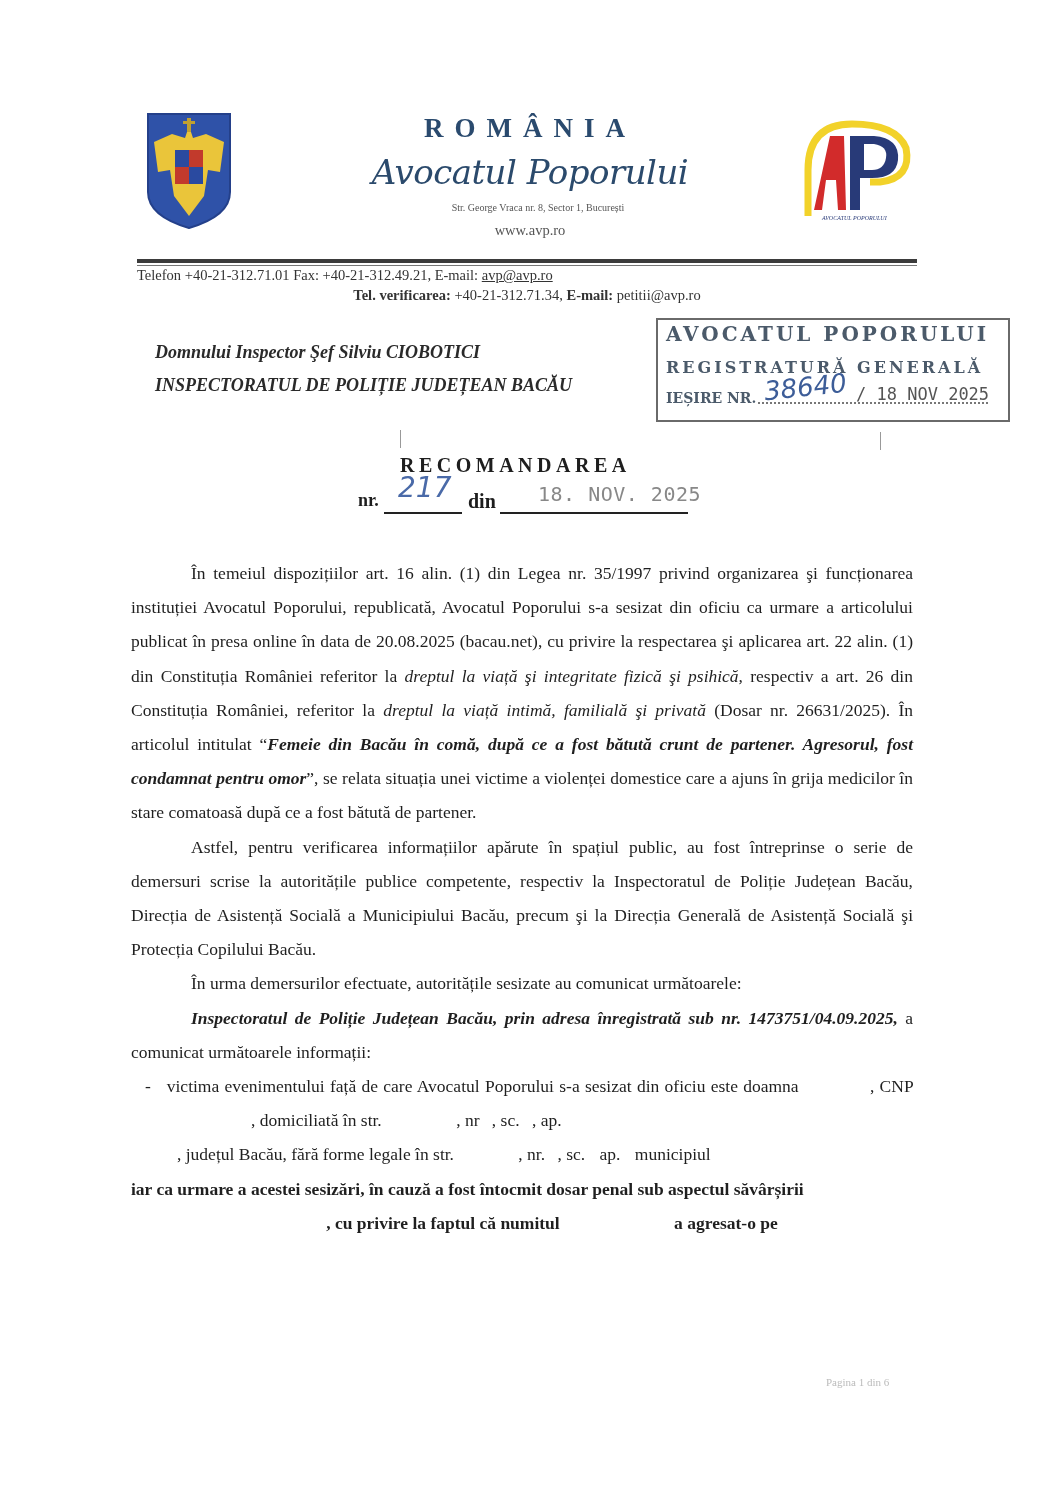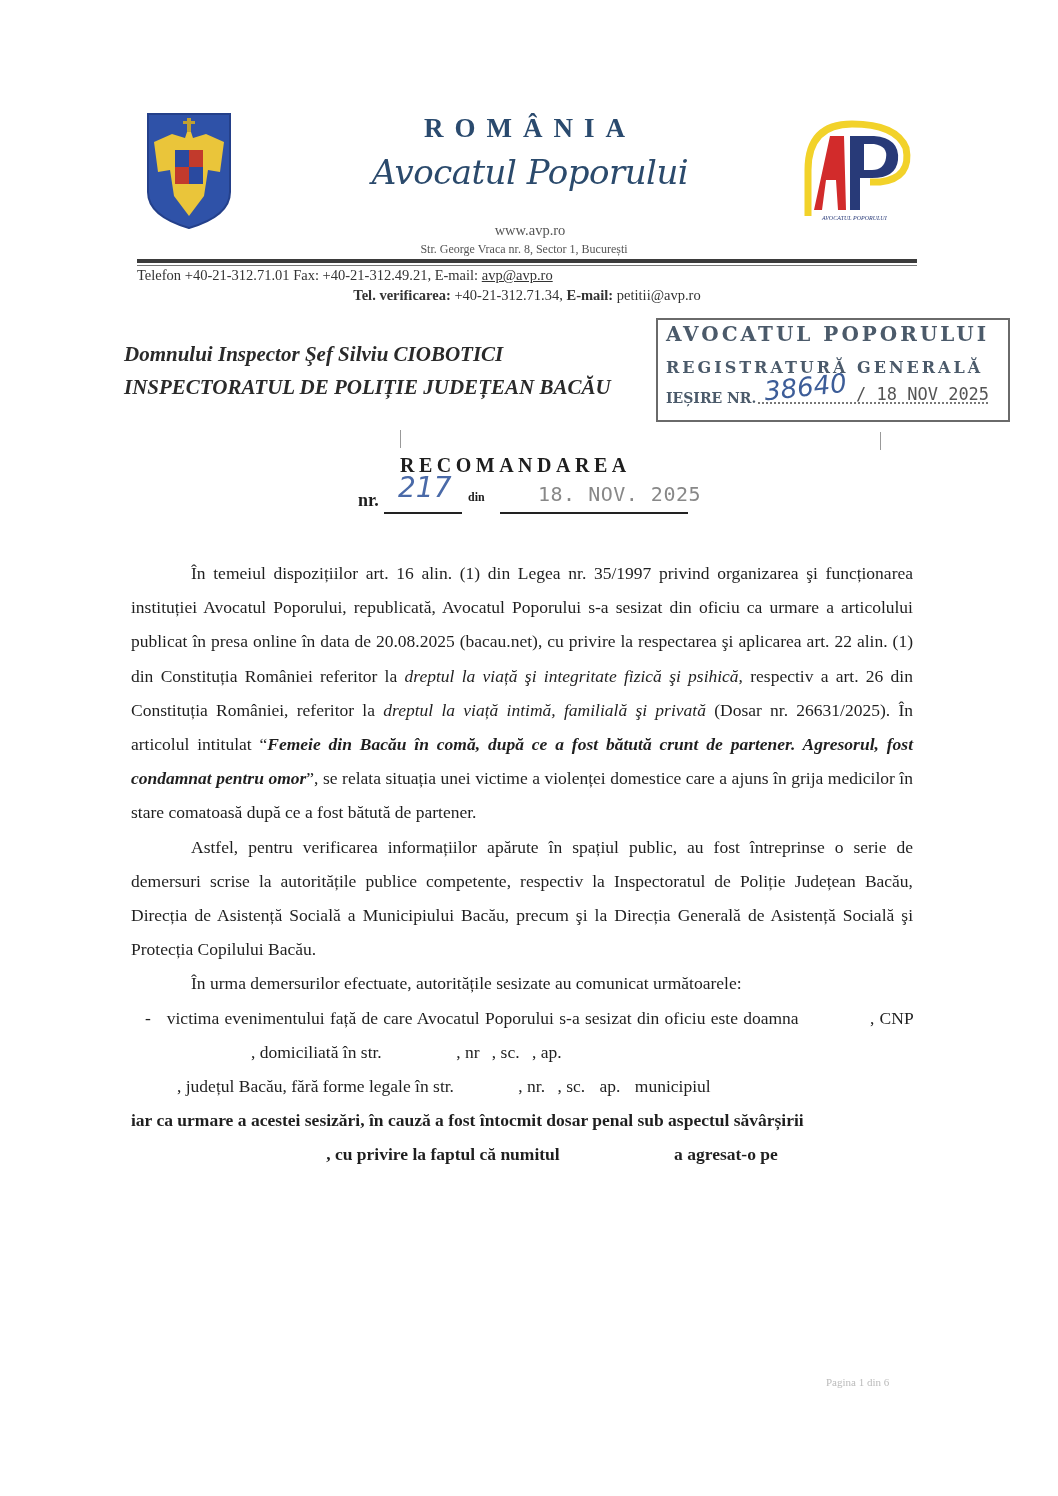--- a/index.html
+++ b/index.html
@@ -8,31 +8,31 @@
   .abs { position: absolute; }
 
   
   .coat { left: 146px; top: 112px; width: 86px; height: 118px; }
   .logo-ap { left: 800px; top: 118px; width: 118px; height: 106px; }
   .country { left: 360px; top: 113px; width: 340px; text-align: center;
              font-size: 27px; font-weight: bold; letter-spacing: 11px; color: #2a4a6e; }
   .inst-name { left: 330px; top: 152px; width: 400px; text-align: center;
                font-family: "DejaVu Serif", serif; font-style: italic; font-size: 34px;
                color: #2b4a6c; letter-spacing: -0.5px; }
-  .addr { left: 324px; top: 202px; width: 400px; text-align: center; font-size: 12px; color: #555; margin-top: 40px; }
+  .addr { left: 338px; top: 202px; width: 400px; text-align: center; font-size: 10px; color: #555; }
   .web { left: 330px; top: 222px; width: 400px; text-align: center; font-size: 14.5px; color: #555; }
   .rule1 { left: 137px; top: 259px; width: 780px; height: 4px; background: #3b3b3b; }
   .rule2 { left: 137px; top: 265px; width: 780px; height: 1px; background: #777; }
   .contact1 { left: 137px; top: 267px; width: 780px; text-align: left; font-size: 14.5px; color: #333; }
   .contact1 .email { text-decoration: underline; }
   .contact2 { left: 137px; top: 287px; width: 780px; text-align: center; font-size: 14.5px; color: #333; }
   .contact2 .lbl { font-weight: bold; }
 
   
-  .addressee1, .addressee2 { left: 124px; font-style: italic; font-weight: bold; font-size: 21px; color: #2a2a2a; }
+  .addressee1, .addressee2 { left: 155px; font-style: italic; font-weight: bold; font-size: 18px; color: #2a2a2a; }
   .addressee1 { top: 342px; }
   .addressee2 { top: 375px; }
 
   
   .stamp { left: 656px; top: 318px; width: 354px; height: 104px; border: 2px solid #6a6a6a;
            font-family: "DejaVu Serif", serif; color: #4b5a6a; box-sizing: border-box; }
   .stamp .s1 { position: absolute; left: 8px; top: 2px; font-size: 20px; font-weight: bold; letter-spacing: 3px; white-space: nowrap; }
   .stamp .s2 { position: absolute; left: 8px; top: 38px; font-size: 16px; font-weight: bold; letter-spacing: 3px; white-space: nowrap; }
   .stamp .s3 { position: absolute; left: 8px; top: 70px; font-size: 14px; font-weight: bold; white-space: nowrap; }
   .stamp .hand { position: absolute; left: 106px; top: 52px; font-family: "DejaVu Sans", sans-serif; font-style: italic;
@@ -40,21 +40,21 @@
   .stamp .dots { position: absolute; left: 100px; top: 82px; width: 230px; border-bottom: 2px dotted #777; }
   .stamp .sdate { position: absolute; left: 198px; top: 64px; font-family: "DejaVu Sans Mono", monospace;
                   font-size: 17px; color: #555; letter-spacing: 0px; }
   .tick { width: 1px; height: 18px; background: #999; }
 
   
   .doc-title { left: 400px; top: 454px; font-size: 20px; font-weight: bold; letter-spacing: 4.5px; color: #1e1e1e; }
   .nr-lbl { left: 358px; top: 490px; font-size: 18px; font-weight: bold; }
   .nr-line { left: 384px; top: 512px; width: 78px; height: 2px; background: #222; }
   .nr-val { left: 398px; top: 471px; font-family: "DejaVu Sans", sans-serif; font-size: 28px; color: #4a6aa8; font-style: italic; }
-  .din-lbl { left: 468px; top: 490px; font-size: 12px; font-weight: bold; }
+  .din-lbl { left: 468px; top: 490px; font-size: 20px; font-weight: bold; }
   .din-line { left: 500px; top: 512px; width: 188px; height: 2px; background: #222; }
   .din-val { left: 538px; top: 482px; font-family: "DejaVu Sans Mono", monospace; font-size: 20px; color: #888; letter-spacing: 0.5px; }
 
   
   .body { left: 131px; top: 556px; width: 782px; font-size: 17.5px; line-height: 34.2px; text-align: justify; color: #1f1f1f; }
   .body p { margin: 0; }
   .indent { text-indent: 60px; }
   .b { font-weight: bold; }
   .i { font-style: italic; }
   .bi { font-weight: bold; font-style: italic; }
@@ -123,20 +123,21 @@
 <div class="abs nr-val">217</div>
 <div class="abs din-lbl">din</div>
 <div class="abs din-line"></div>
 <div class="abs din-val">18. NOV. 2025</div>
 
 <div class="abs body">
   <p class="indent"><span>În temeiul dispozițiilor art. 16 alin. (1) din Legea nr. 35/1997 privind organizarea şi funcționarea instituției Avocatul Poporului, republicată, Avocatul Poporului s-a sesizat din oficiu ca urmare a articolului publicat în presa online în data de 20.08.2025 (bacau.net), cu privire la respectarea şi aplicarea art. 22 alin. (1) din Constituția României referitor la </span><span class="i">dreptul la viață şi integritate fizică şi psihică,</span><span> respectiv a art. 26 din Constituția României, referitor la </span><span class="i">dreptul la viață intimă, familială şi privată</span><span>  (Dosar nr. 26631/2025). În articolul intitulat “</span><span class="bi">Femeie din Bacău în comă, după ce a fost bătută crunt de partener. Agresorul, fost condamnat pentru omor</span><span>”, se relata situația unei victime a violenței domestice care a ajuns în grija medicilor în stare comatoasă după ce a fost bătută de partener.</span></p>
 
   <p class="indent">Astfel, pentru verificarea informațiilor apărute în spațiul public, au fost întreprinse o serie de demersuri scrise la autoritățile publice competente, respectiv la Inspectoratul de Poliție Județean Bacău, Direcția de Asistență Socială a Municipiului Bacău, precum şi la Direcția Generală de Asistență Socială şi Protecția Copilului Bacău.</p>
   <p class="indent">În urma demersurilor efectuate, autoritățile sesizate au comunicat următoarele:</p>
+  <p class="indent"><span class="bi">Inspectoratul de Poliție Județean Bacău, prin adresa înregistrată sub nr. 1473751/04.09.2025,</span><span> a comunicat următoarele informații:</span></p>
 
   <p style="text-indent:14px;">
     <span>-</span>&nbsp;&nbsp;&nbsp;<span>victima evenimentului față de care Avocatul Poporului s-a sesizat din oficiu este doamna</span>
     <span class="redacted" style="width:66px"></span><span>, CNP</span>
     <span class="redacted" style="width:120px"></span><span>, domiciliată în str.</span>
     <span class="redacted" style="width:70px"></span><span>, nr</span>
     <span class="redacted" style="width:8px"></span><span>, sc.</span>
     <span class="redacted" style="width:8px"></span><span>, ap.</span>
     <br><span style="display:inline-block;width:46px"></span><span>, județul Bacău, fără forme legale în str.</span>
     <span class="redacted" style="width:60px"></span><span>, nr.</span>

